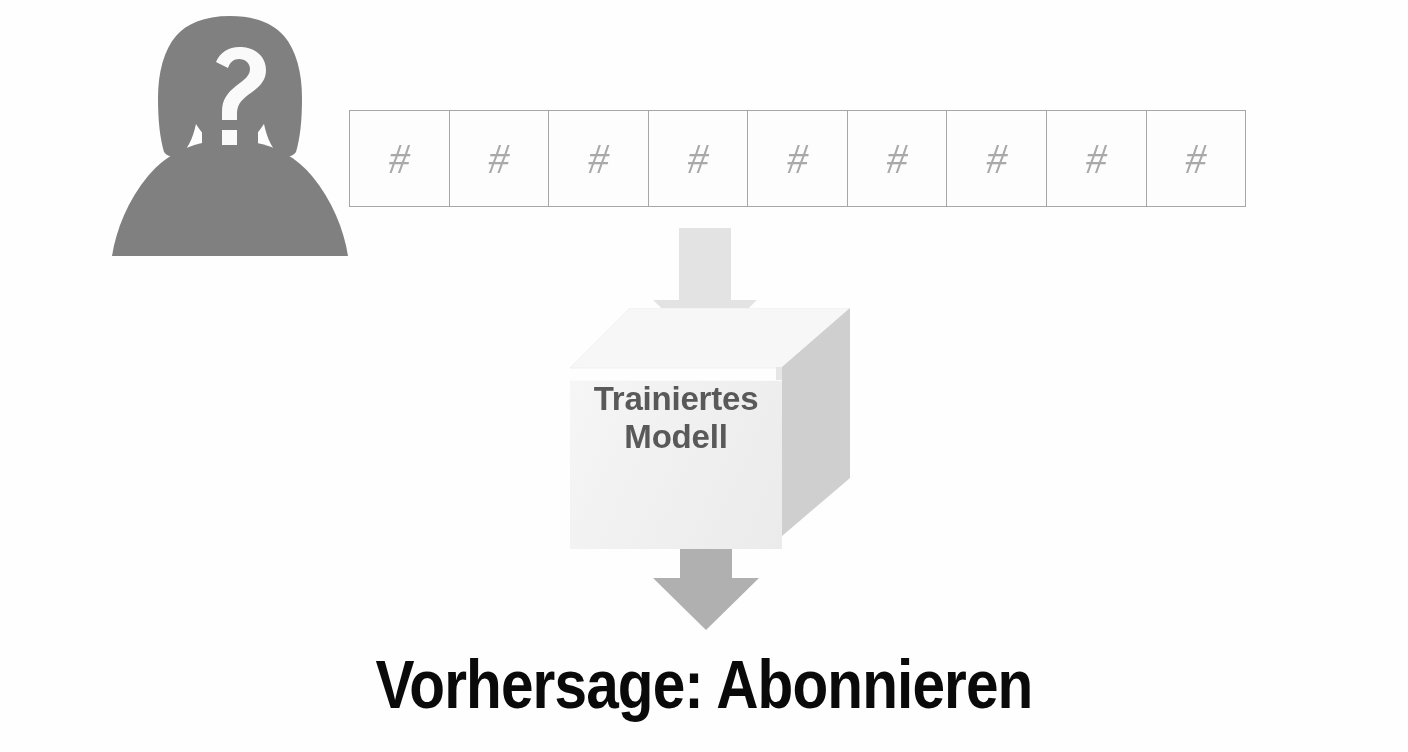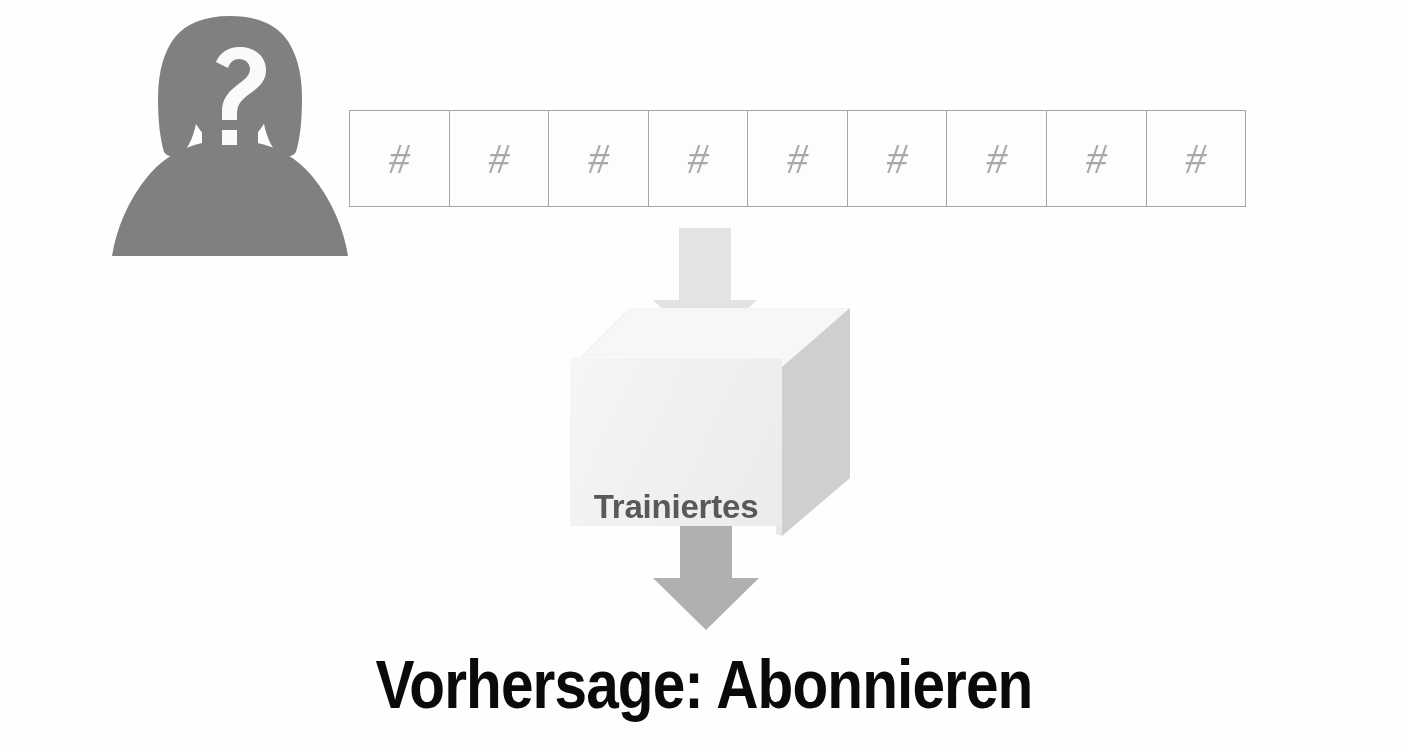--- a/index.html
+++ b/index.html
@@ -96,27 +96,27 @@
   #model-cube .cube-top svg { display: block; width: 100%; height: 100%; }
   #model-cube .cube-right {
     position: absolute;
     left: 210px; top: 0;
     width: 80px; height: 232px;
   }
   #model-cube .cube-right svg { display: block; width: 100%; height: 100%; }
   #model-cube .cube-front {
     position: absolute;
     left: 10px;
-    top: 49px;
+    top: 72px;
     width: 212px;
     height: 169px;
     background: linear-gradient(115deg, #f6f6f6 0%, #f1f1f1 40%, #ebebeb 100%);
     box-shadow: inset 0 1px 0 #fbfbfb;
     display: flex;
-    align-items: flex-end;
+    align-items: flex-start;
     justify-content: center;
   }
   #cube-label {
     font-family: "Liberation Sans", sans-serif;
     font-weight: bold;
     font-size: 33px;
     line-height: 1.16;
     color: #595959;
     text-align: center;
     letter-spacing: -0.2px;
@@ -241,20 +241,21 @@
     </div>
     <div class="cube-right">
       <svg viewBox="0 0 80 232" xmlns="http://www.w3.org/2000/svg" aria-hidden="true">
         <polygon points="12,59 80,0 80,170 12,228" fill="#cfcfcf"></polygon>
         <polygon points="6,59 12,59 12,228 6,226" fill="#e6e6e6"></polygon>
       </svg>
     </div>
     <div class="cube-front">
       <div id="cube-label">
         <span class="line">Trainiertes</span>
+        <span class="line">Modell</span>
       </div>
     </div>
   </div>
 
   <div class="arrow" id="arrow-bottom">
     <svg viewBox="0 0 106 130" xmlns="http://www.w3.org/2000/svg" aria-hidden="true">
       <polygon points="27,0 79,0 79,78 106,78 53,130 0,78 27,78" fill="#b0b0b0"></polygon>
     </svg>
   </div>
 

